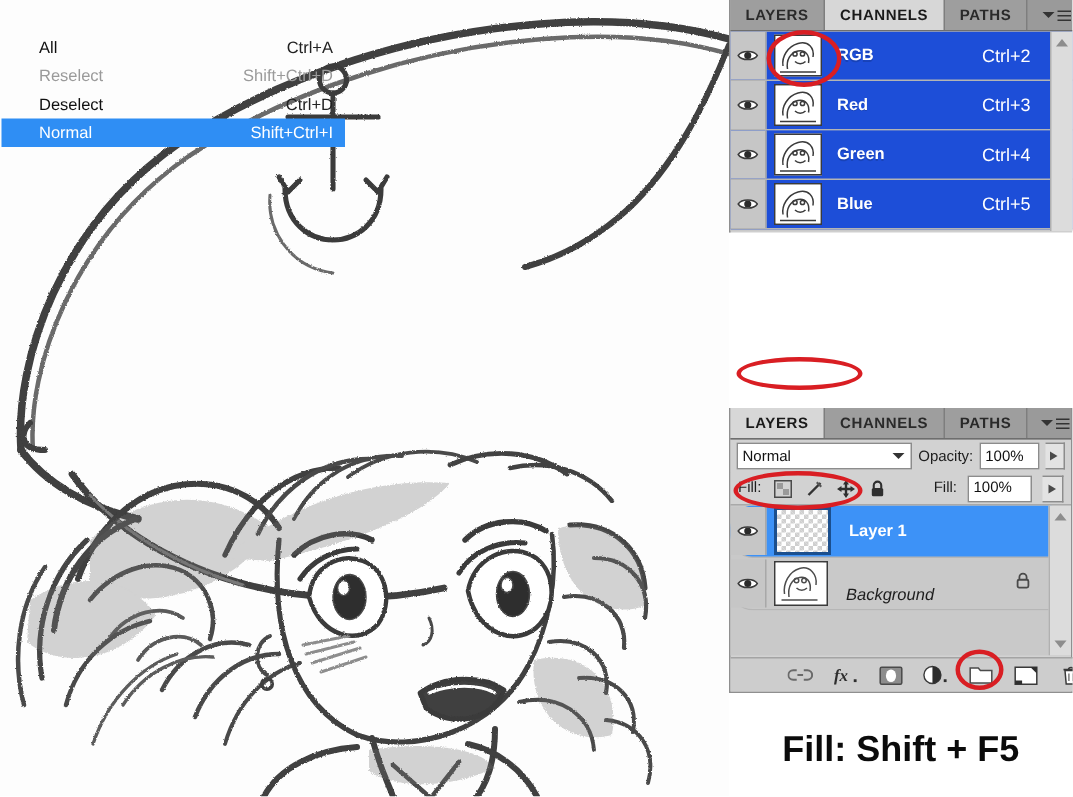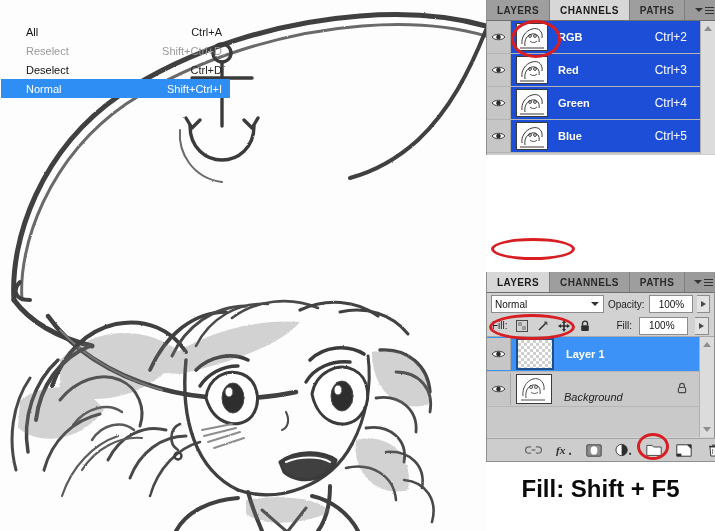--- a/index.html
+++ b/index.html
@@ -91,32 +91,32 @@
     height:22px;display:flex;align-items:center;padding:0 4px;gap:4px;background:#d2d2d2;
   }
   .blend-select{
     width:118px;height:16px;background:#fff;border:1px solid #8c8c8c;
     display:flex;align-items:center;padding:0 3px;font-size:10px;color:#111;position:relative;
   }
   .blend-select .tri{position:absolute;right:4px;border-left:4px solid transparent;border-right:4px solid transparent;border-top:4px solid #333;}
   .olabel{font-size:10px;color:#1d1d1d;white-space:nowrap;}
   .numbox{
     width:38px;height:16px;background:#fff;border:1px solid #8c8c8c;
-    display:flex;align-items:center;justify-content:flex-start;padding-left:9px;font-size:10px;color:#111;
+    display:flex;align-items:center;justify-content:flex-start;padding-left:3px;font-size:10px;color:#111;
   }
   .stepper{
     width:13px;height:16px;background:#e3e3e3;border:1px solid #8c8c8c;border-left:none;
     display:flex;align-items:center;justify-content:center;
   }
   .stepper .tr{border-top:3px solid transparent;border-bottom:3px solid transparent;border-left:5px solid #4a4a4a;}
   .lock-row{height:21px;display:flex;align-items:center;padding:0 5px;gap:7px;background:#d2d2d2;}
   .lock-ico{width:14px;height:14px;display:flex;align-items:center;justify-content:center;}
 
   .layer-list{position:relative;background:#c9c9c9;height:100px;overflow:hidden;border-top:1px solid #a9a9a9;}
-  .lrow{position:relative;height:34px;display:flex;align-items:center;border-bottom:1px solid #b6b6b6;background:#c9c9c9;}
+  .lrow{position:relative;height:34px;display:flex;align-items:center;border-bottom:1px solid #b6b6b6;background:#c9c9c9;border-radius:15px;}
   .lrow.active{background:#3d92f7;}
   .lthumb{
     width:34px;height:28px;background:#fff;border:1px solid #3b3b3b;margin-left:5px;flex:0 0 34px;overflow:hidden;
   }
   .lrow.active .lthumb{border:2px solid #1b4f8e;}
   .checker{
     width:100%;height:100%;
     background-image:
       linear-gradient(45deg,#cfcfcf 25%,transparent 25%,transparent 75%,#cfcfcf 75%),
       linear-gradient(45deg,#cfcfcf 25%,transparent 25%,transparent 75%,#cfcfcf 75%);
@@ -128,21 +128,21 @@
   .llock{margin-right:26px;}
 
   .layer-tools{
     position:absolute;left:0;bottom:0;width:229px;height:22px;background:#cdcdcd;
     border-top:1px solid #a4a4a4;display:flex;align-items:center;justify-content:center;gap:13px;padding-left:22px;
   }
   .ltool{width:17px;height:16px;display:flex;align-items:center;justify-content:center;}
 
   
   #caption{
-    position:absolute;left:486px;top:469px;width:229px;height:40px;
+    position:absolute;left:486px;top:480px;width:229px;height:40px;
     display:flex;align-items:center;justify-content:center;
     font-size:24px;font-weight:bold;color:#0b0b0b;letter-spacing:0px;
   }
 
   
   .hl{position:absolute;border:3px solid #d91e23;border-radius:50%;box-sizing:border-box;pointer-events:none;}
   #hl-rgb{left:511px;top:20px;width:50px;height:38px;}
   #hl-inverse{left:491px;top:238px;width:84px;height:22px;}
   #hl-lock{left:489px;top:314px;width:86px;height:26px;}
   #hl-newlayer{left:637px;top:433px;width:32px;height:27px;}

